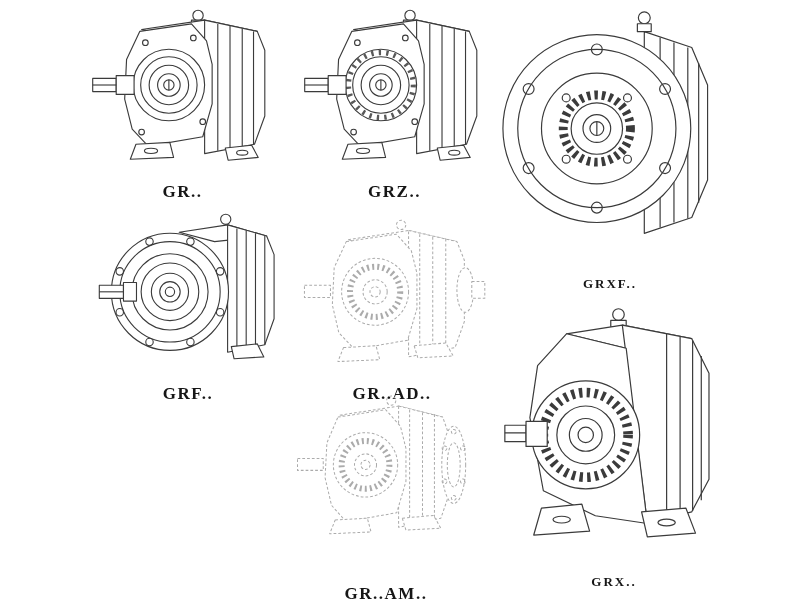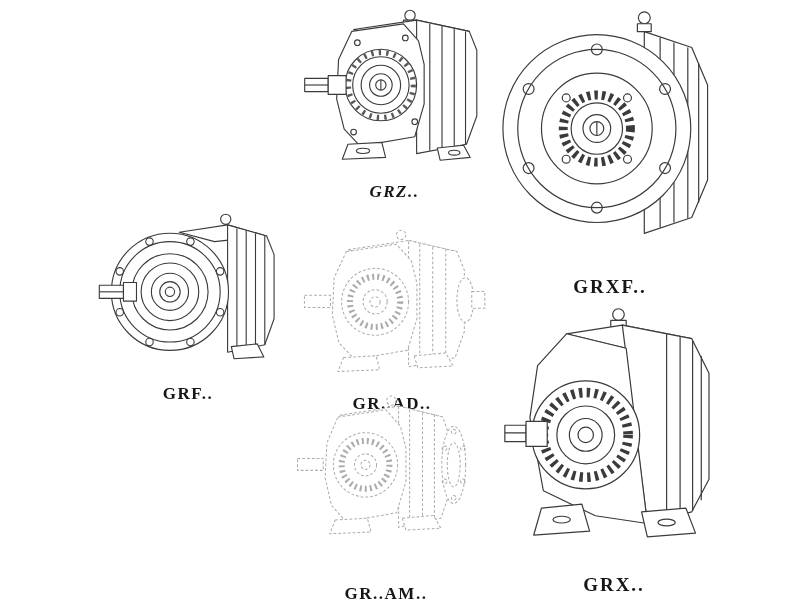--- a/index.html
+++ b/index.html
@@ -3,21 +3,21 @@
 <meta charset="utf-8">
 <style>
   * { margin:0; padding:0; box-sizing:border-box; }
   html,body { width:800px; height:600px; background:#ffffff; overflow:hidden;
               font-family:"Liberation Serif", serif; }
   .canvas { position:relative; width:800px; height:600px; background:#ffffff; }
   .cell { position:absolute; display:flex; flex-direction:column; align-items:center; }
   .cell svg.draw { display:block; }
   .caption { font-weight:bold; color:#161616; font-size:17px; letter-spacing:1.5px;
              text-align:center; margin-top:2px; white-space:nowrap; }
-  .caption.lg { font-size:19px; letter-spacing:2px;margin-top:12px; }
+  .caption.lg { font-size:13px; letter-spacing:2px;margin-top:12px; }
   .hiddefs { position:absolute; width:0; height:0; }
 </style>
 </head>
 <body>
 
 <svg class="hiddefs" aria-hidden="true">
   <defs>
     <symbol id="g-foot" viewBox="0 0 200 185">
       <g fill="#fff" stroke="#3b3b3b" stroke-width="1.2" stroke-linejoin="round">
         <circle cx="117" cy="10" r="5.5" fill="none"></circle>
@@ -181,22 +181,28 @@
         <ellipse cx="63" cy="226" rx="9" ry="3.5" fill="none"></ellipse>
         <polygon points="146,218 192,214 202,240 152,244"></polygon>
         <ellipse cx="172" cy="229" rx="9" ry="3.5" fill="none"></ellipse>
       </g>
     </symbol>
   </defs>
 </svg>
 
 <div class="canvas">
 
-
-  <figure class="cell" style="left:292px; top:6px; width:205px;font-style:italic;">
+  <figure class="cell" style="left:80px; top:6px; width:205px;">
+    <svg class="draw" viewBox="0 0 200 185" style="height:174px">
+        <use href="#g-foot"></use>
+      </svg>
+    <figcaption class="caption">GR..</figcaption>
+  </figure>
+
+  <figure class="cell" style="left:292px; top:6px; width:205px;">
     <svg class="draw" viewBox="0 0 200 185" style="height:174px">
       <use href="#g-foot"></use>
       <circle cx="86" cy="84" r="34.5" fill="none" stroke="#3b3b3b" stroke-width="5.5" stroke-dasharray="2.5 5.5" opacity="0.85"></circle>
     </svg>
     <figcaption class="caption">GRZ..</figcaption>
   </figure>
 
   <figure class="cell" style="left:492px; top:2px; width:236px;">
     <svg class="draw" viewBox="0 0 230 265" style="height:262px">
         <use href="#g-front"></use>
@@ -204,21 +210,21 @@
     <figcaption class="caption lg">GRXF..</figcaption>
   </figure>
 
   <figure class="cell" style="left:82px; top:210px; width:212px;font-family:Liberation Serif, serif;">
     <svg class="draw" viewBox="0 0 210 185" style="height:172px">
         <use href="#g-flange"></use>
       </svg>
     <figcaption class="caption">GRF..</figcaption>
   </figure>
 
-  <figure class="cell" style="left:288px; top:220px; width:208px;">
+  <figure class="cell" style="left:288px; top:210px; width:208px;">
     <svg class="draw" viewBox="0 0 205 185" style="height:172px">
         <use href="#g-ad"></use>
       </svg>
     <figcaption class="caption">GR..AD..</figcaption>
   </figure>
 
 
   <figure class="cell" style="left:288px; top:384px; width:196px;gap:28px;">
     <svg class="draw" viewBox="0 0 205 185" style="height:170px">
         <use href="#g-am"></use>

